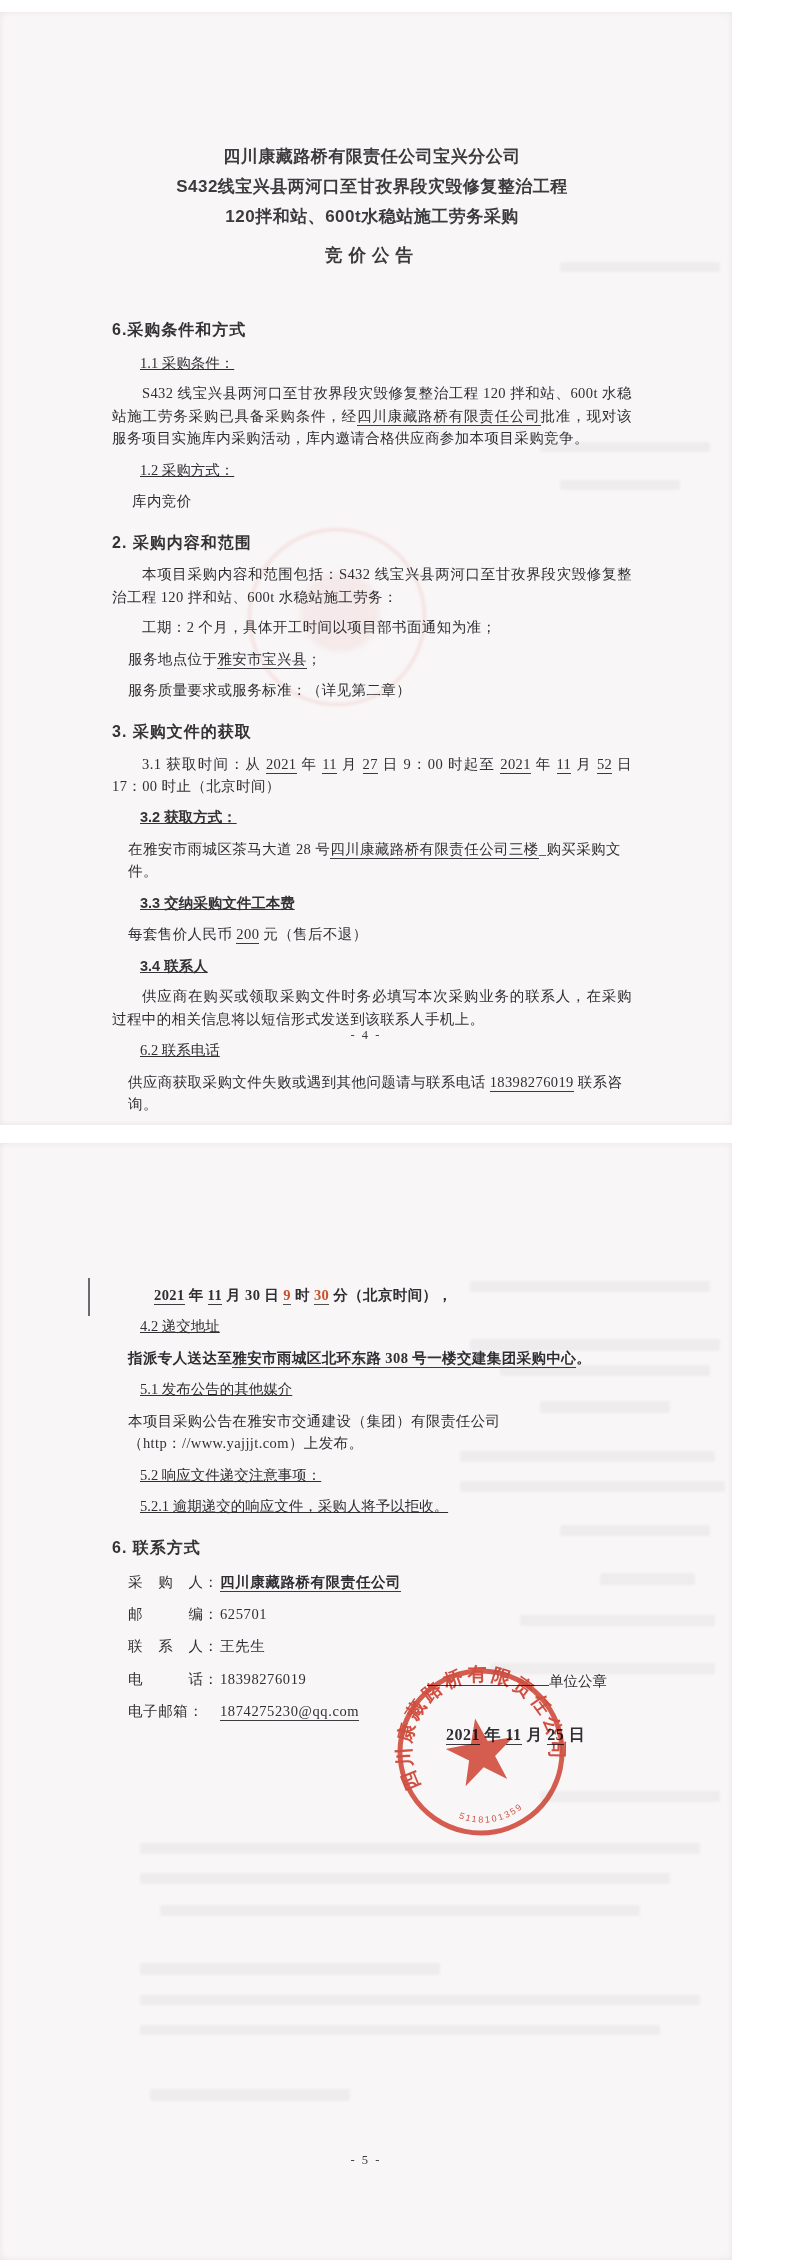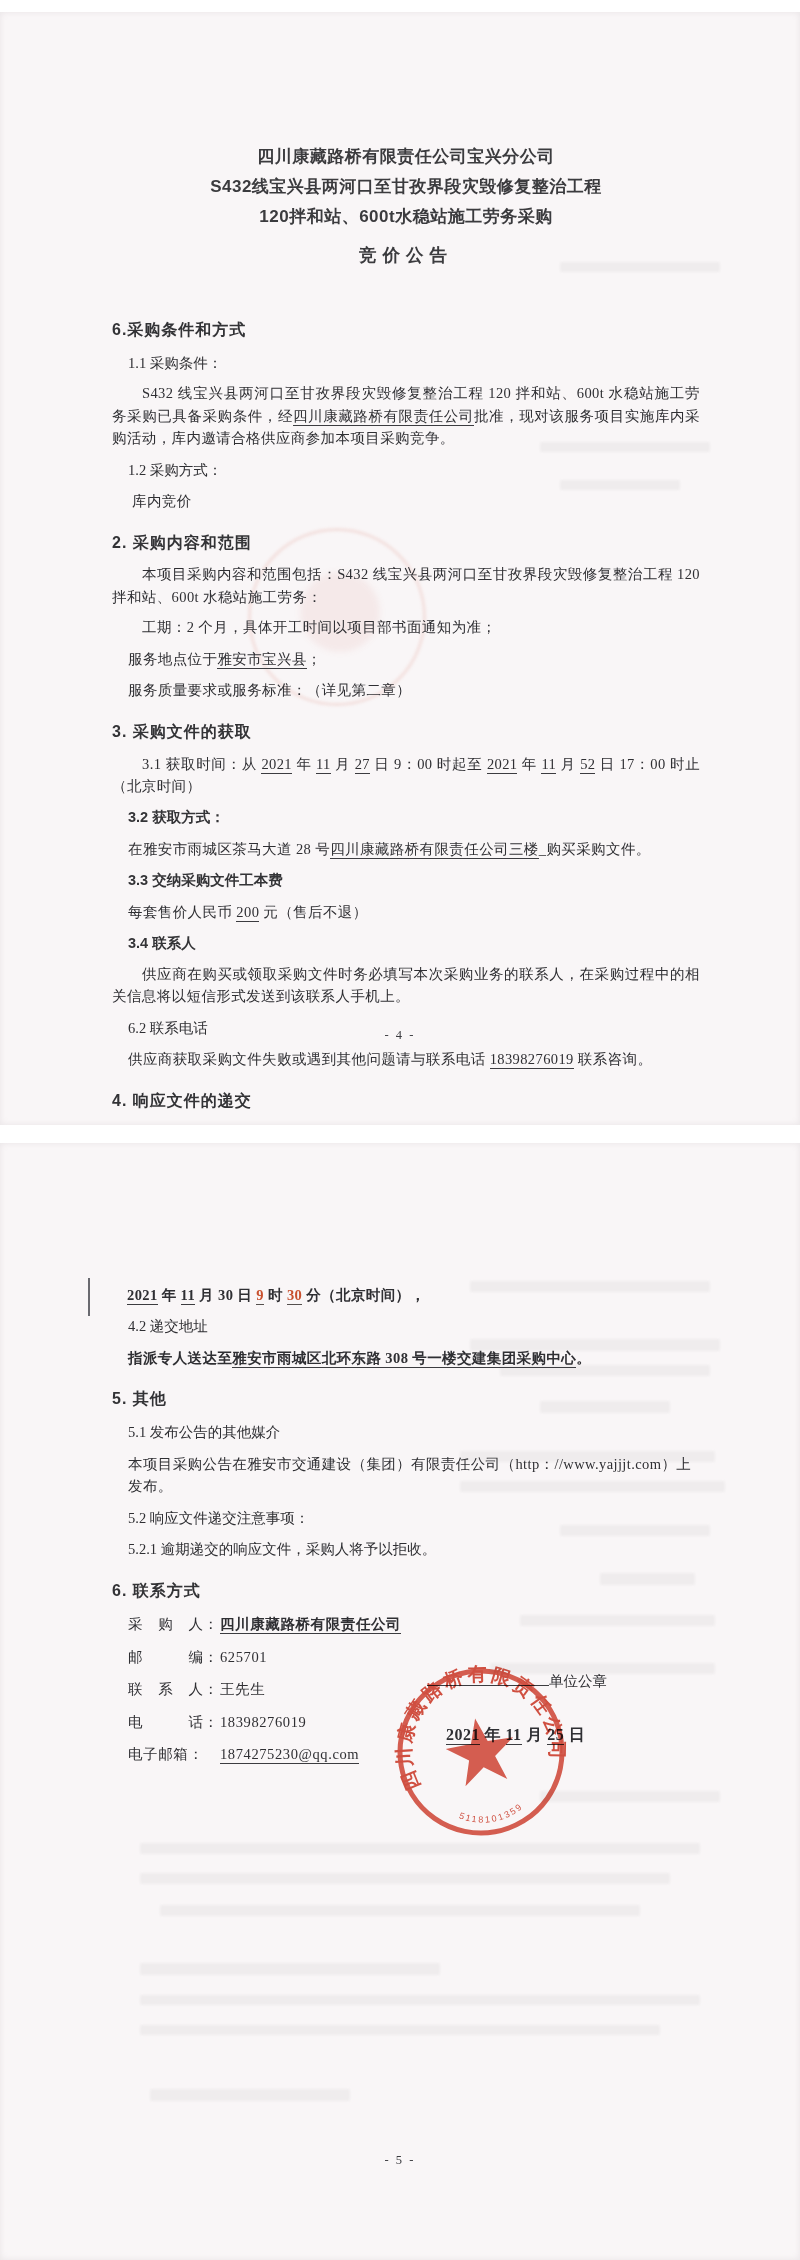--- a/index.html
+++ b/index.html
@@ -1,30 +1,30 @@
 <!DOCTYPE html>
 <html><head>
 <meta charset="utf-8">
 <style>
   html,body{margin:0;padding:0;background:#ffffff;}
   #canvas{position:relative;width:800px;height:2260px;background:#ffffff;overflow:hidden;
           font-family:"Liberation Serif", serif;color:#2f2f33;}
-  .page{position:absolute;left:0;width:800px;background:#f9f6f7;
+  .page{position:absolute;left:0;width:732px;background:#f9f6f7;
         box-shadow:inset 0 0 6px rgba(160,150,155,.18);}
   #page1{top:12px;height:1113px;}
   #page2{top:1143px;height:1117px;}
   .content{position:relative;padding:0 100px 0 112px;font-size:14.5px;line-height:1.55;}
   
   .title-block{padding-top:130px;text-align:center;font-family:"Liberation Sans", sans-serif;
                font-weight:bold;font-size:17px;line-height:30px;color:#3b3b3e;letter-spacing:.5px;}
   .title-gongao{margin-top:8px;font-size:17.5px;letter-spacing:6px;}
   
   .h-main{font-family:"Liberation Sans", sans-serif;font-weight:bold;font-size:16px;
           color:#333336;margin:18px 0 6px 0;letter-spacing:1px;}
-  .lbl{margin-left:16px;margin-top:9px;}
+  .lbl{margin-left:28px;margin-top:9px;text-decoration:underline;}
   .lbl-sans{font-family:"Liberation Sans", sans-serif;font-weight:600;color:#343437;}
   .para{text-indent:30px;margin-top:8px;text-align:justify;letter-spacing:.4px;}
   .plain-line{margin-left:16px;margin-top:9px;letter-spacing:.4px;}
   .u{border-bottom:1px solid #3c3c40;padding-bottom:1px;}
   .u-red{color:#c8502e;border-bottom:1px solid #55504e;padding-bottom:1px;}
   .strong{font-weight:600;}
   .footer{position:absolute;left:0;width:100%;text-align:center;font-size:12.5px;color:#3a3a3e;letter-spacing:2px;}
   #page1 .footer{bottom:82px;}
   #page2 .footer{bottom:92px;}
   
@@ -128,26 +128,25 @@
     <div class="ghost" style="left:160px;top:762px;width:480px;height:11px;"></div>
     <div class="ghost" style="left:140px;top:820px;width:300px;height:12px;"></div>
     <div class="ghost" style="left:140px;top:852px;width:560px;height:10px;"></div>
     <div class="ghost" style="left:140px;top:882px;width:520px;height:10px;"></div>
     <div class="ghost" style="left:150px;top:946px;width:200px;height:12px;"></div>
 
     <div class="change-bar"></div>
 
     <div class="content" style="padding-top:132px;">
 
-      <div class="plain-line strong" style="margin-left:15px;"><span class="u">2021</span><span> 年 </span><span class="u">11</span><span> 月 30 日 </span><span class="u-red">9</span><span> 时 </span><span class="u-red">30</span><span> 分（北京时间），</span></div>
+      <div class="plain-line strong" style="margin-left:42px;"><span class="u">2021</span><span> 年 </span><span class="u">11</span><span> 月 30 日 </span><span class="u-red">9</span><span> 时 </span><span class="u-red">30</span><span> 分（北京时间），</span></div>
 
       <div class="lbl">4.2 递交地址</div>
       <div class="plain-line strong"><span>指派专人送达至</span><span class="u">雅安市雨城区北环东路 308 号一楼交建集团采购中心</span><span>。</span></div>
 
-      <div class="h-main">5. 其他</div>
       <div class="lbl">5.1 发布公告的其他媒介</div>
       <div class="plain-line">本项目采购公告在雅安市交通建设（集团）有限责任公司（http：//www.yajjjt.com）上发布。</div>
       <div class="lbl">5.2 响应文件递交注意事项：</div>
       <div class="lbl">5.2.1 逾期递交的响应文件，采购人将予以拒收。</div>
 
       <div class="h-main">6. 联系方式</div>
 
       <div class="contact-row"><span class="contact-label">采　购　人：</span><span class="u strong">四川康藏路桥有限责任公司</span></div>
       <div class="contact-row"><span class="contact-label">邮　　　编：</span><span>625701</span></div>
       <div class="contact-row"><span class="contact-label">联　系　人：</span><span>王先生</span></div>

